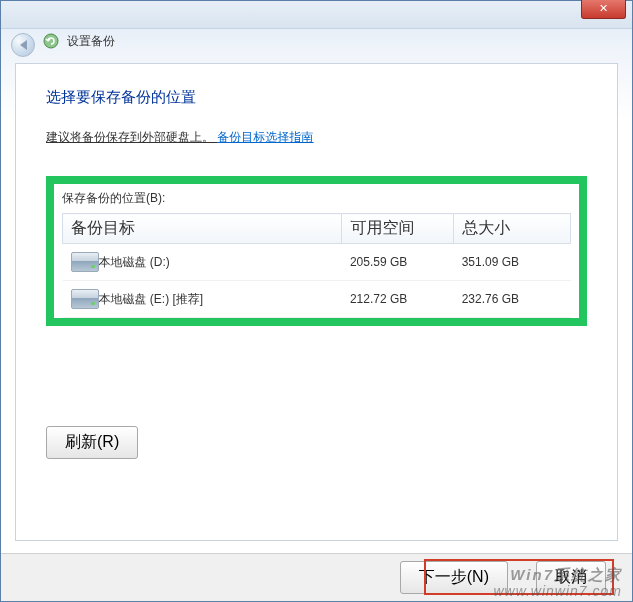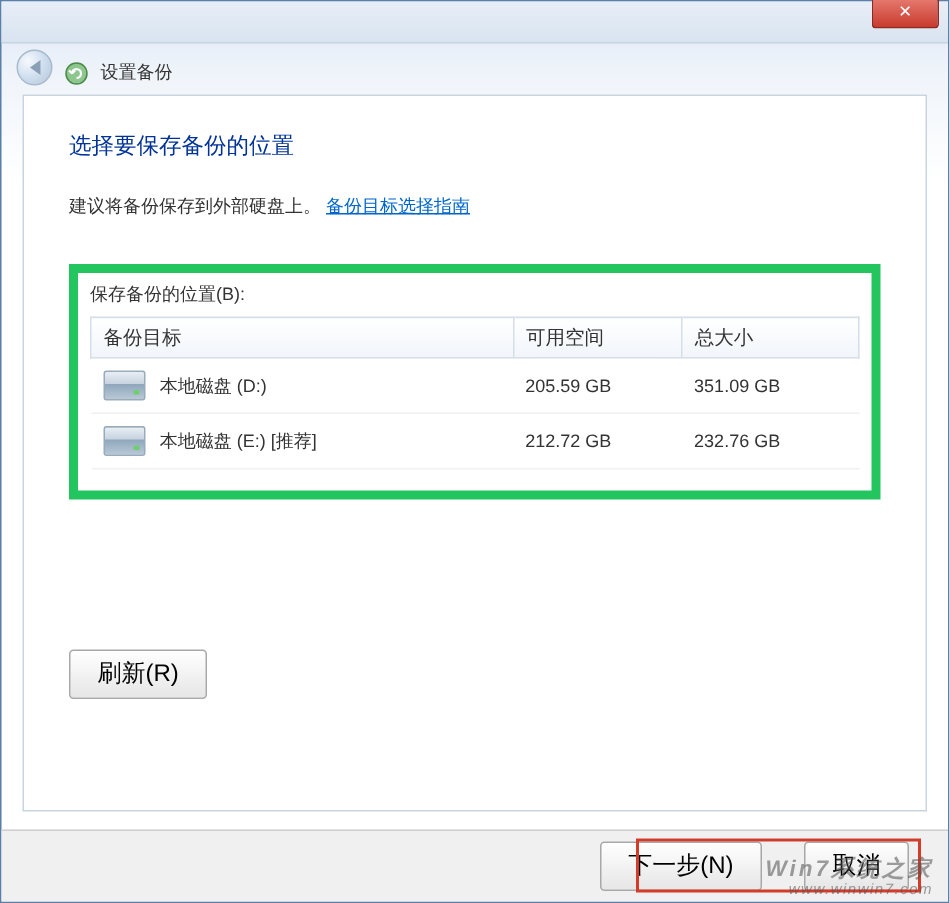--- a/index.html
+++ b/index.html
@@ -39,21 +39,21 @@
     color: white;
     text-align: center;
     line-height: 18px;
     font-size: 11px;
     cursor: pointer;
   }
   .navbar {
     height: 32px;
     padding: 4px 10px;
     display: flex;
-    align-items: flex-end;
+    align-items: flex-start;
     gap: 8px;
   }
   .back-btn {
     width: 24px;
     height: 24px;
     border-radius: 50%;
     background: radial-gradient(circle at 30% 30%, #ffffff, #bcd2e8, #8ca8c6);
     border: 1px solid #7a95b0;
     display: flex;
     align-items: center;
@@ -83,54 +83,54 @@
     padding: 24px 30px 20px 30px;
   }
   .page-title {
     color: #003399;
     font-size: 15px;
     margin-bottom: 22px;
   }
   .instruction {
     color: #333;
     margin-bottom: 30px;
+    text-decoration: underline;
   }
   .hyperlink {
     color: #0066cc;
     text-decoration: underline;
     cursor: pointer;
   }
   .highlight-box {
-    border: 6px solid #22c55e;
-    padding: 6px 8px 14px 8px;
+    border: 8px solid #22c55e;
+    padding: 6px 8px 0 8px;
     margin-bottom: 100px;
   }
   .list-label { margin-bottom: 6px; color: #333; }
   .drive-table {
     width: 100%;
     border-collapse: collapse;
   }
   .drive-table thead th {
     background: linear-gradient(to bottom, #ffffff, #f1f5fa);
     border: 1px solid #d6dee8;
     font-weight: normal;
     text-align: left;
     padding: 4px 8px;
     color: #333;
-    font-size: 13px;
+    font-size: 16px;
   }
   .drive-table tbody td {
     padding: 8px 8px;
     border-bottom: 1px solid #f0f0f0;
     color: #333;
   }
   .drive-cell {
     display: flex;
     align-items: center;
-    gap: 10px;
   }
   .drive-icon {
     width: 28px; height: 20px;
     background: linear-gradient(to bottom, #e8eef4 0%, #c6d2de 45%, #8fa7bc 46%, #b8c8d6 100%);
     border: 1px solid #9ab;
     border-radius: 2px;
     position: relative;
   }
   .drive-icon::after {
     content: "";
@@ -181,21 +181,21 @@
     right: 10px;
     bottom: 2px;
     font-size: 15px;
     color: rgba(80,80,80,0.55);
     font-style: italic;
     text-align: right;
     pointer-events: none;
     line-height: 1.1;
   }
   .watermark .line1 { font-weight: bold; letter-spacing: 2px; }
-  .watermark .line2 { font-size: 10px; letter-spacing: 1px; }
+  .watermark .line2 { font-size: 14px; letter-spacing: 1px; }
 </style>
 </head>
 <body>
 
 <div class="window">
 
   <div class="titlebar">
     <div class="close-btn">
       <span>✕</span>
     </div>

